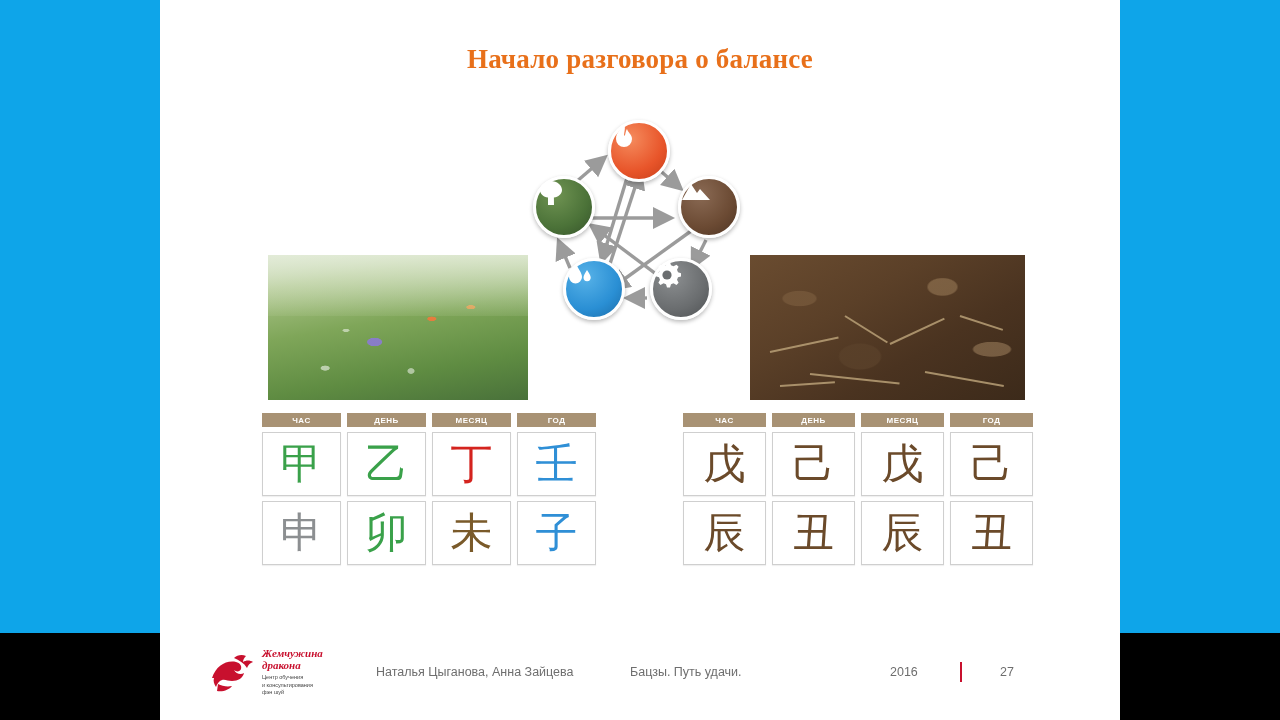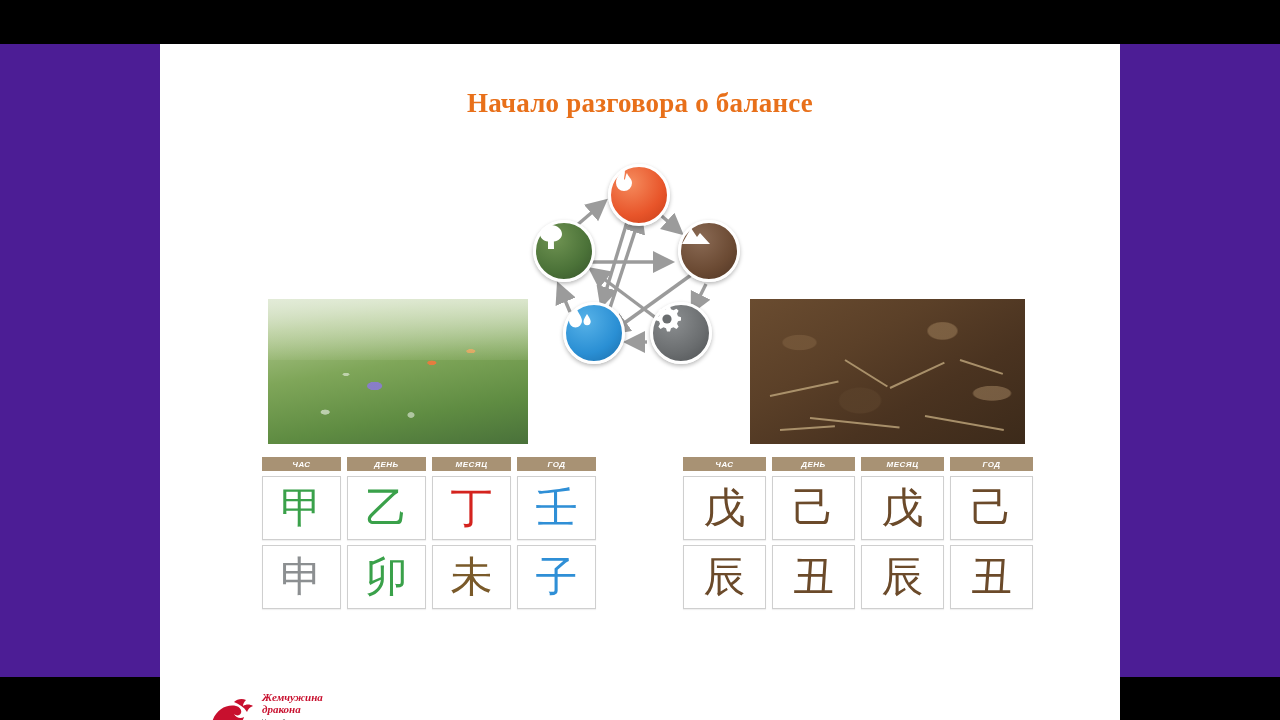--- a/index.html
+++ b/index.html
@@ -10,22 +10,21 @@
   body {
     width: 1280px;
     height: 720px;
     overflow: hidden;
     font-family: "Liberation Sans", sans-serif;
   }
   .stage {
     position: relative;
     width: 1280px;
     height: 633px;
-    background: #4c1d95;
-    margin-top: 44px;
+    background: #0ea5e9;
   }
   .slide {
     position: absolute;
     left: 160px;
     top: 0;
     width: 960px;
     height: 720px;
     background: #ffffff;
   }
 
@@ -141,21 +140,20 @@
   
   .bazi {
     position: absolute;
   }
   .bazi-left { left: 102px; top: 413px; }
   .bazi-right { left: 523px; top: 413px; }
 
   .bazi-headers {
     display: flex;
     gap: 6px;
-    font-style: italic;
   }
   .bazi-header {
     width: 79px;
     height: 14px;
     background: #a89274;
     color: #ffffff;
     font-size: 8px;
     font-weight: bold;
     letter-spacing: 0.5px;
     display: flex;
@@ -393,16 +391,23 @@
         </div>
         <div class="logo-text">
           <div class="logo-name" style="white-space:pre-line">Жемчужина
 дракона</div>
           <div class="logo-sub" style="white-space:pre-line">Центр обучения
 и консультирования
 фэн шуй</div>
         </div>
       </div>
 
+      <div class="footer-bar">
+        <div class="f-authors">Наталья Цыганова, Анна Зайцева</div>
+        <div class="f-book">Бацзы. Путь удачи.</div>
+        <div class="f-year">2016</div>
+        <div class="f-divider"></div>
+        <div class="f-page">27</div>
+      </div>
     </div>
 
   </div>
 </div>
 
 </body></html>

